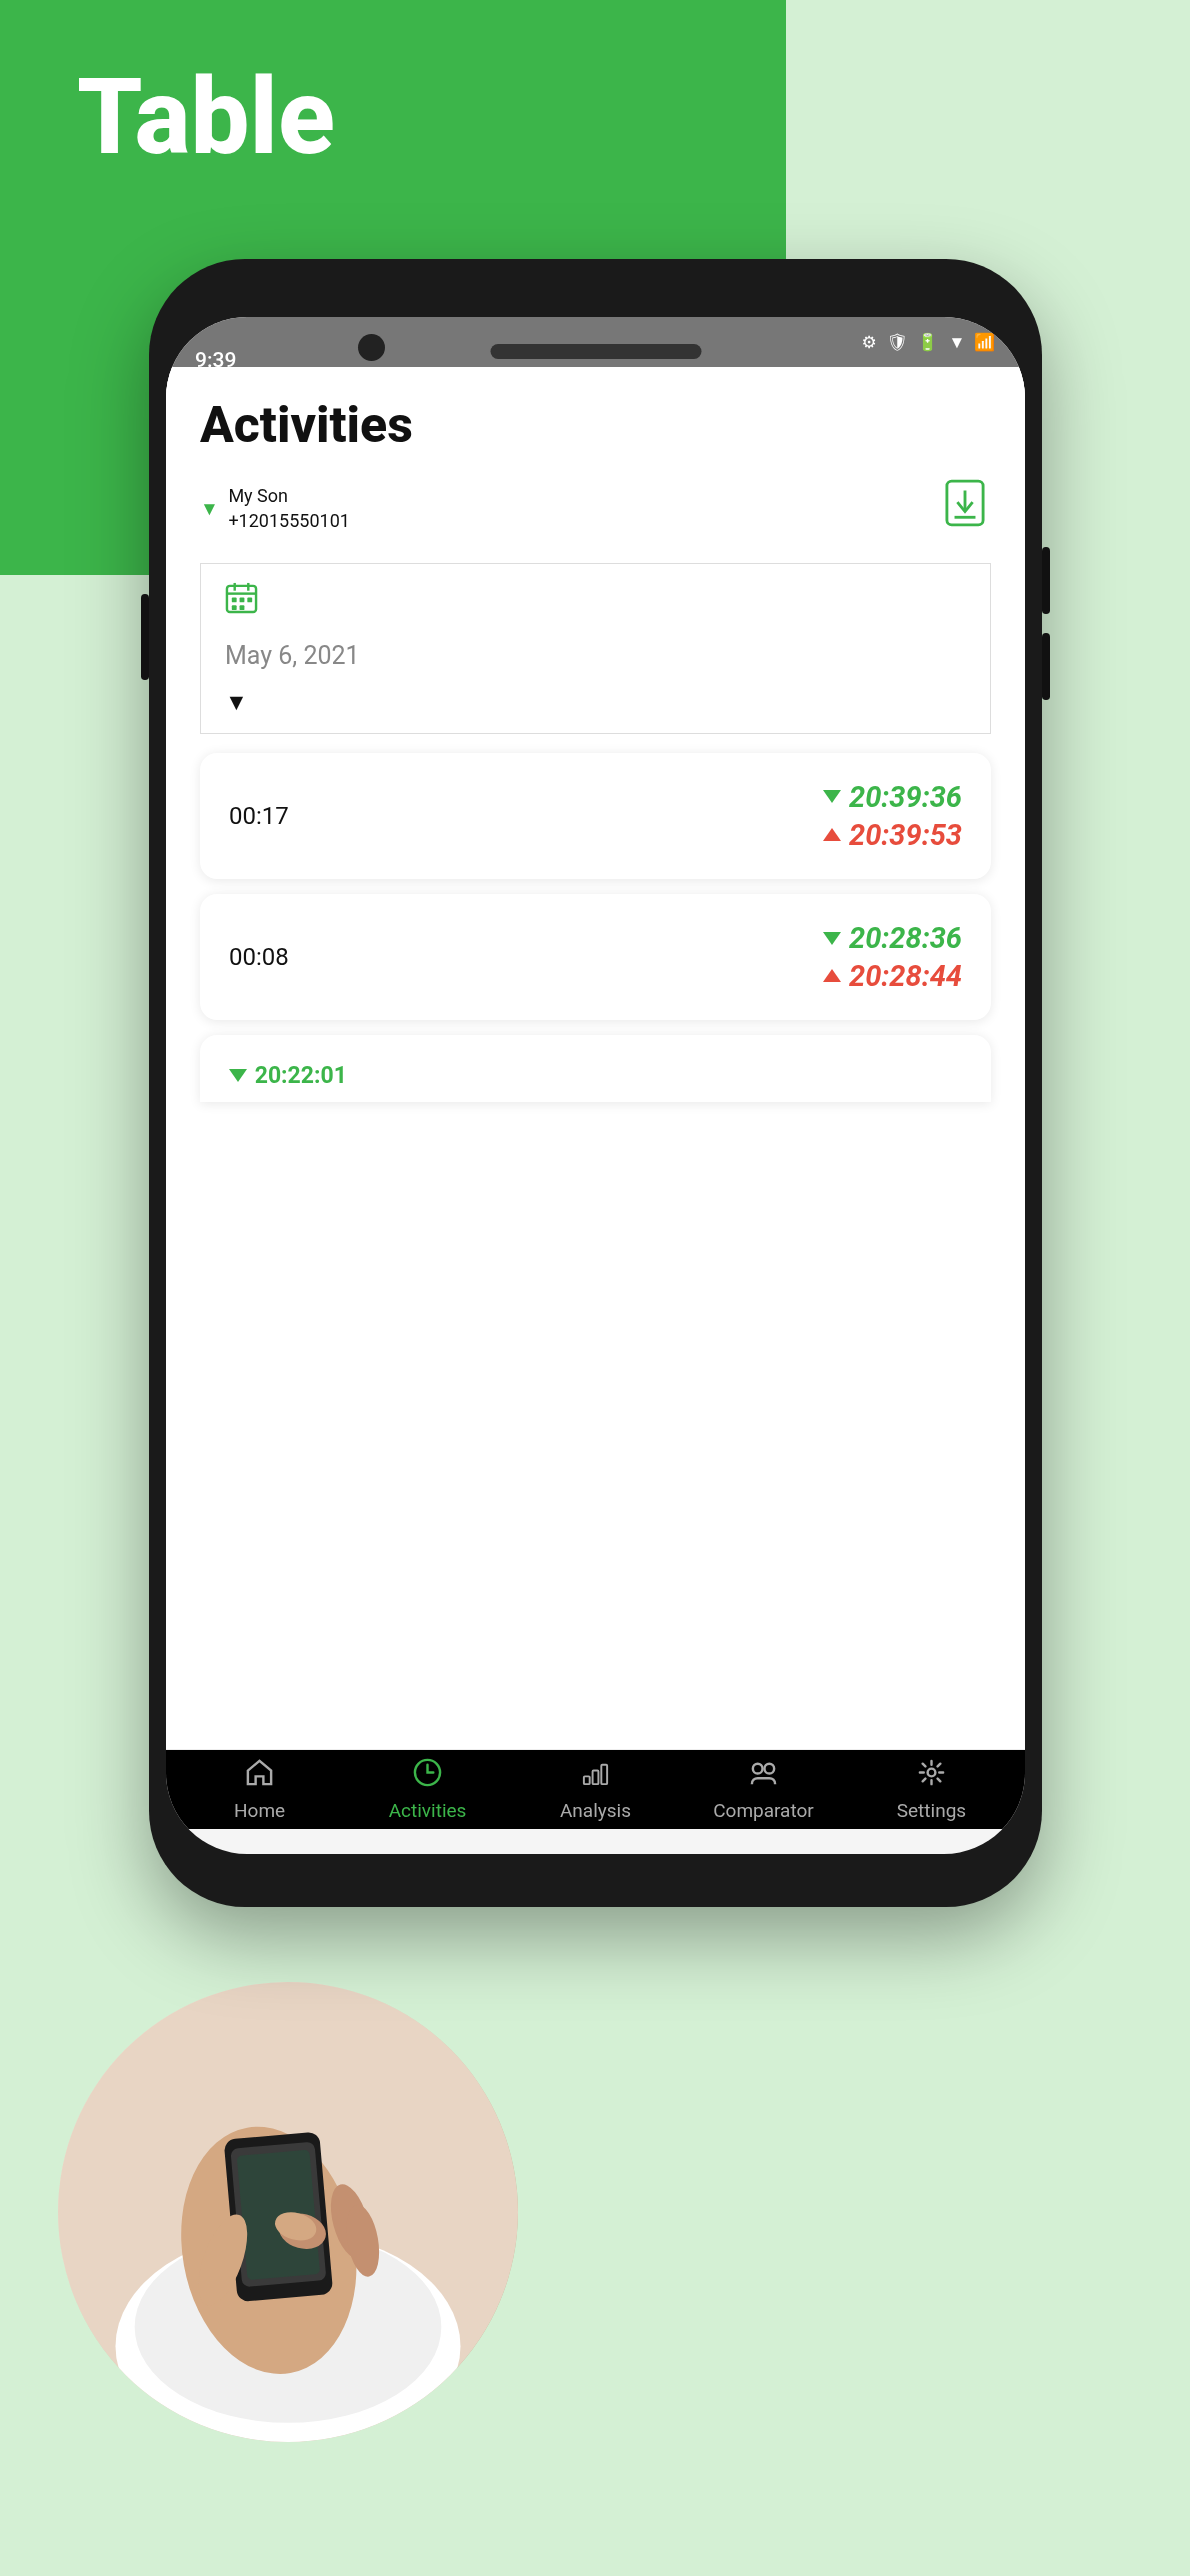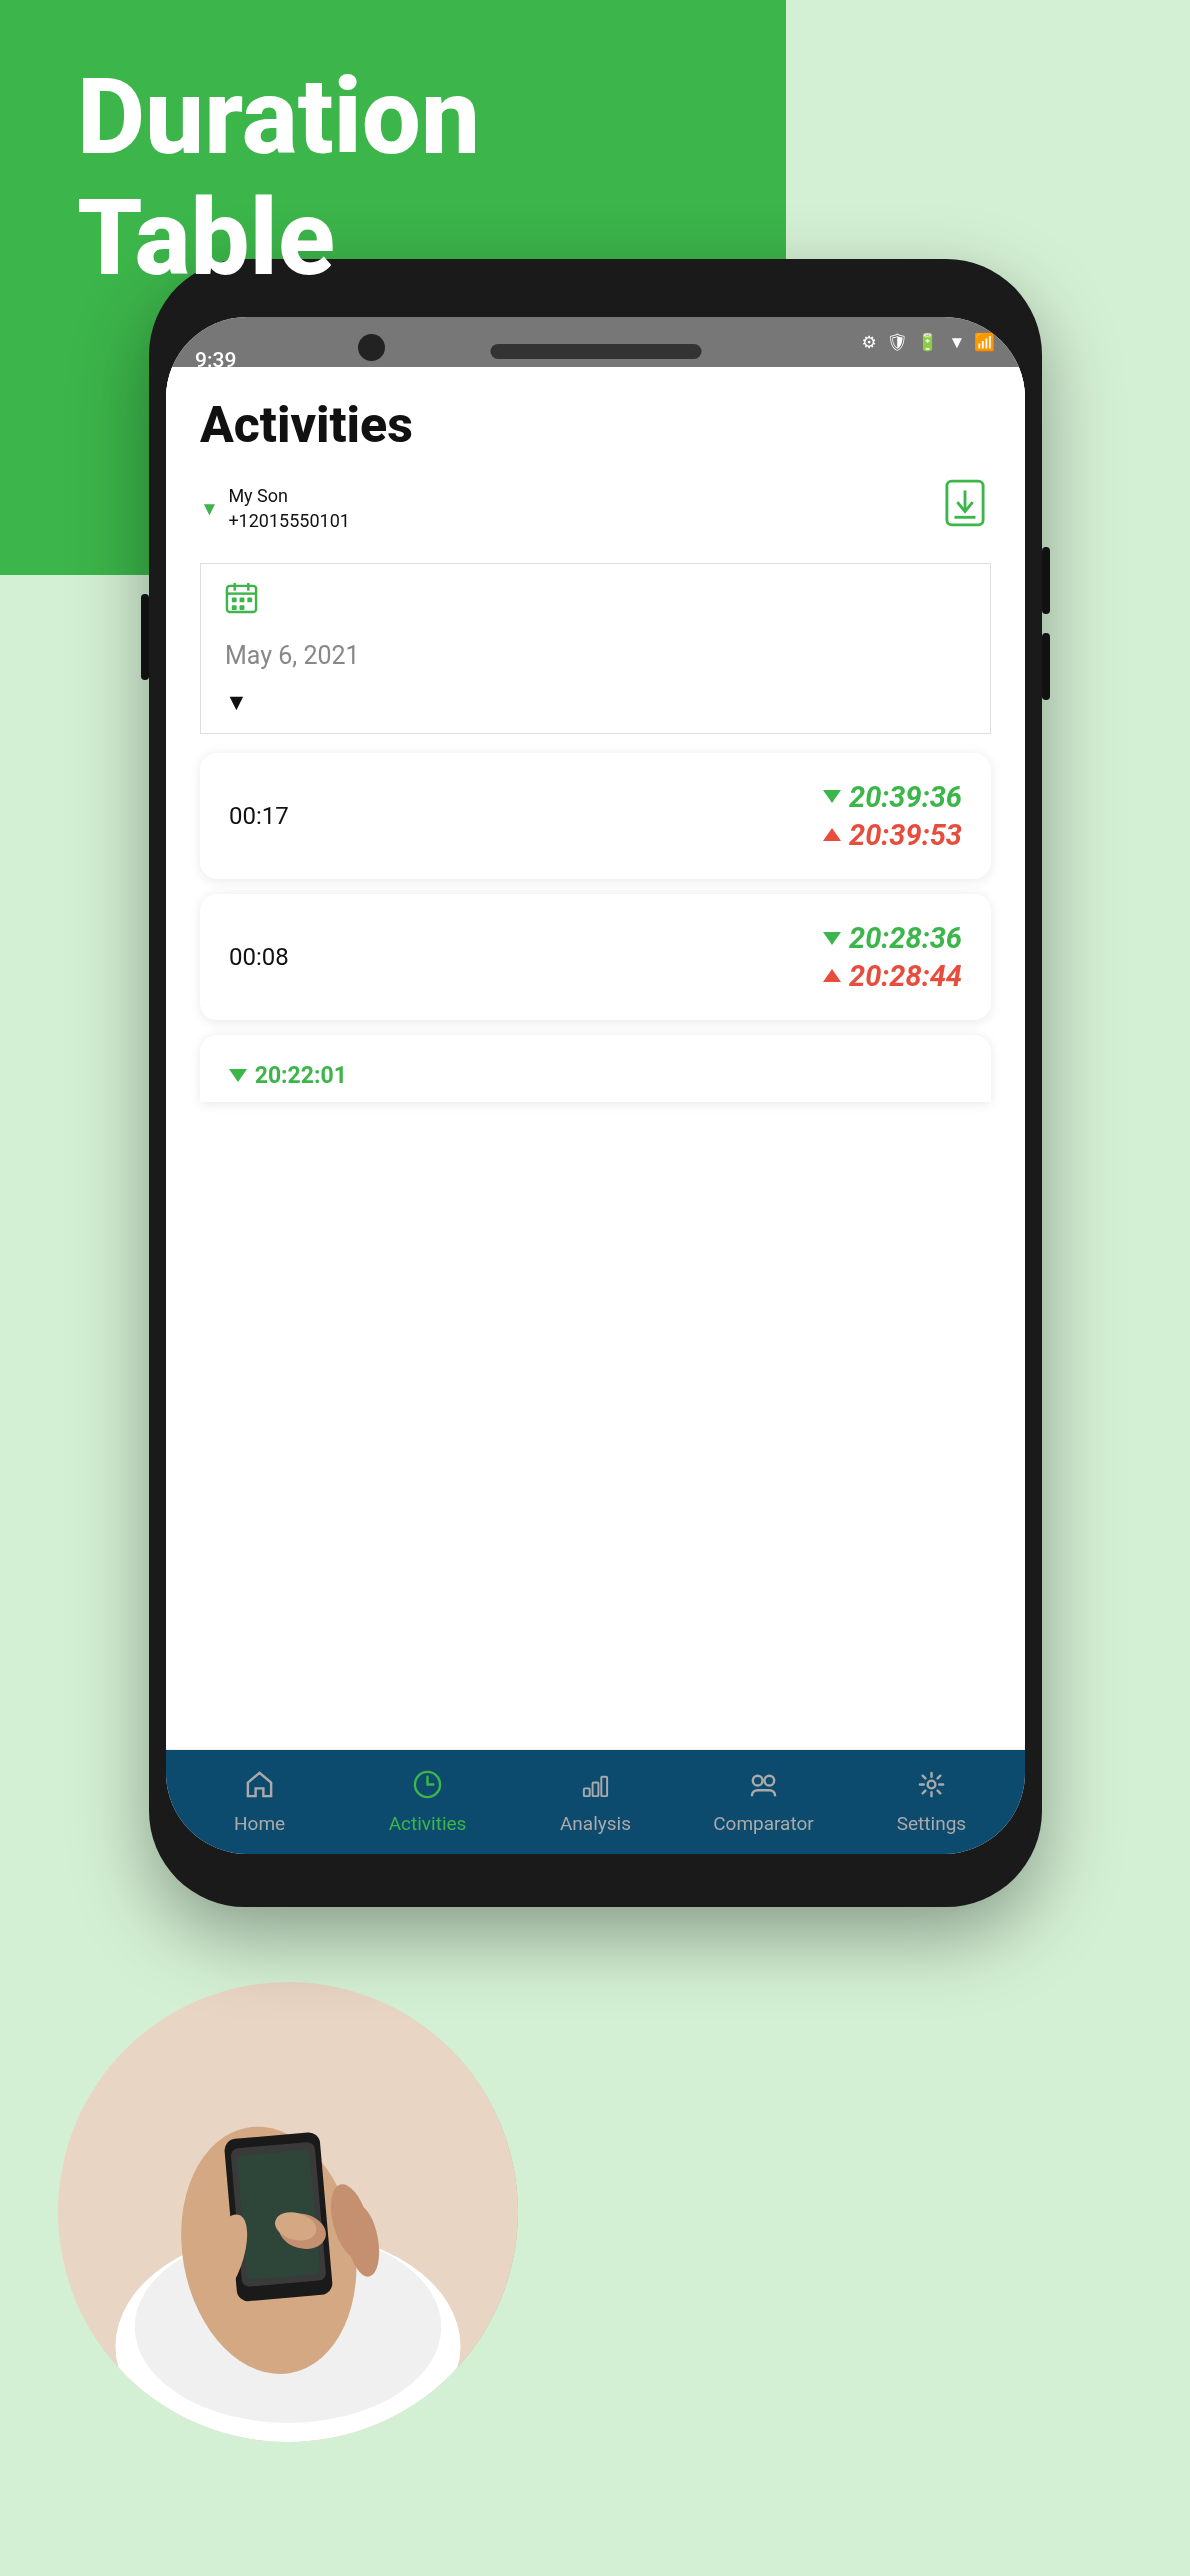--- a/index.html
+++ b/index.html
@@ -282,22 +282,22 @@
       display: flex;
       align-items: center;
       gap: 7.7px;
       font-size: 23px;
       font-weight: 700;
       color: #3cb54a;
     }
 
     
     .bottom-tab-bar {
-      height: 105px;
-      background: #0c4a6e;
+      height: 80px;
+      background: #000000;
       border-top: 1px solid #eee;
       display: flex;
       align-items: center;
       justify-content: space-around;
       padding: 0 9.6px;
     }
 
     .tab-item {
       display: flex;
       flex-direction: column;
@@ -378,21 +378,20 @@
       width: 7.7px;
       height: 86px;
     }
   </style>
 </head>
 <body>
 
 <div class="bg-blob"></div>
 
 <div class="hero-title">
-  <div>Duration</div>
   <div>Table</div>
 </div>
 
 <div class="phone-frame">
 
   <div class="phone-side-btn vol-up"></div>
   <div class="phone-side-btn vol-down"></div>
   <div class="phone-side-btn power"></div>
 
   <div class="phone-face">

